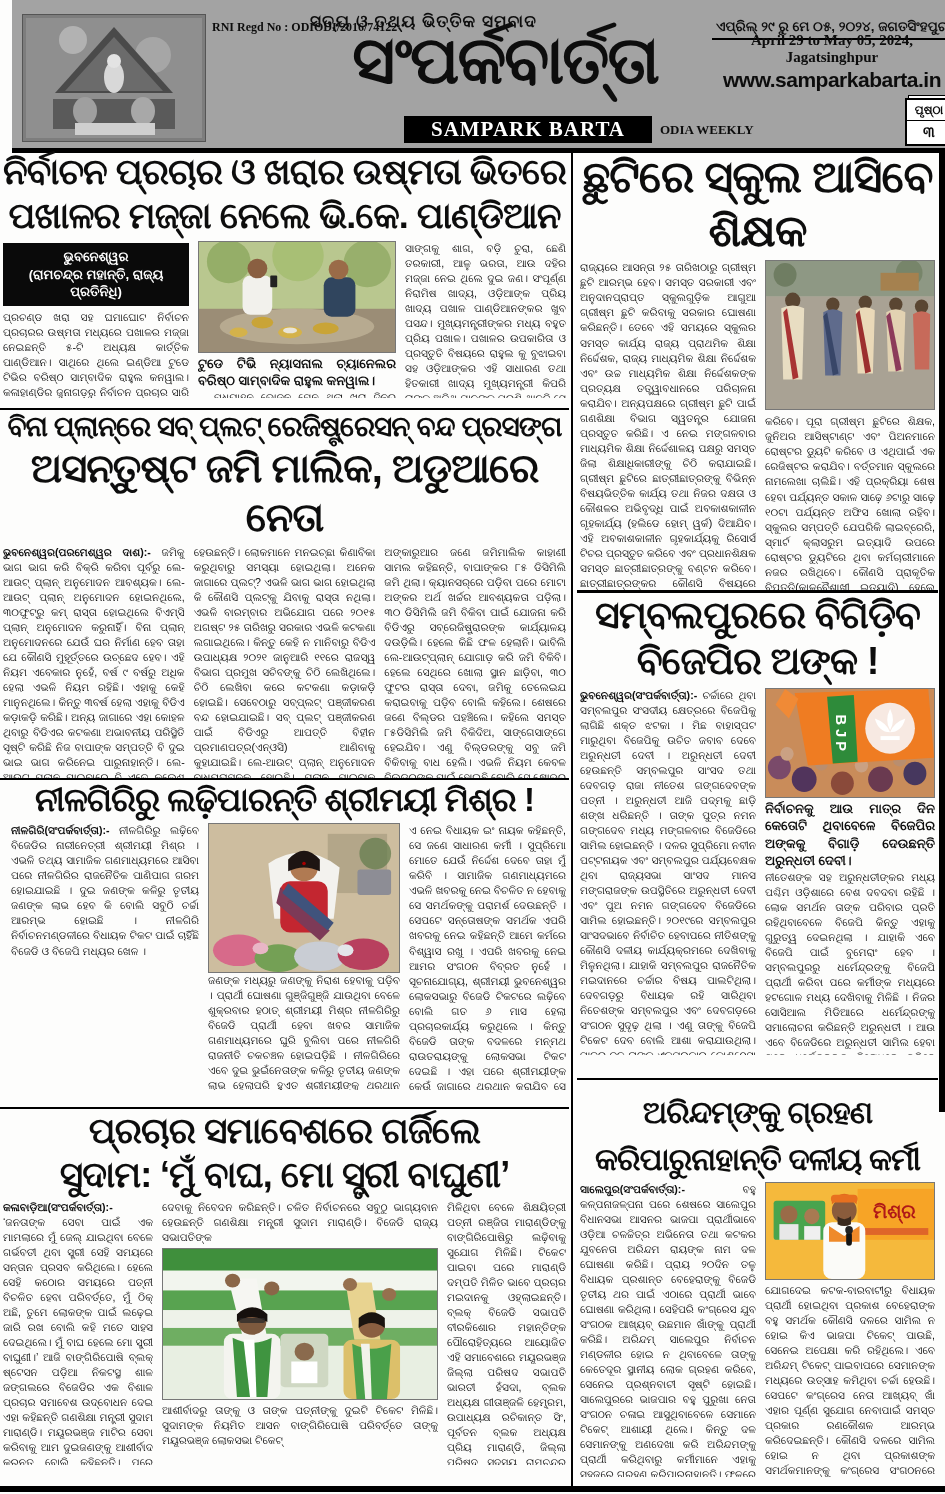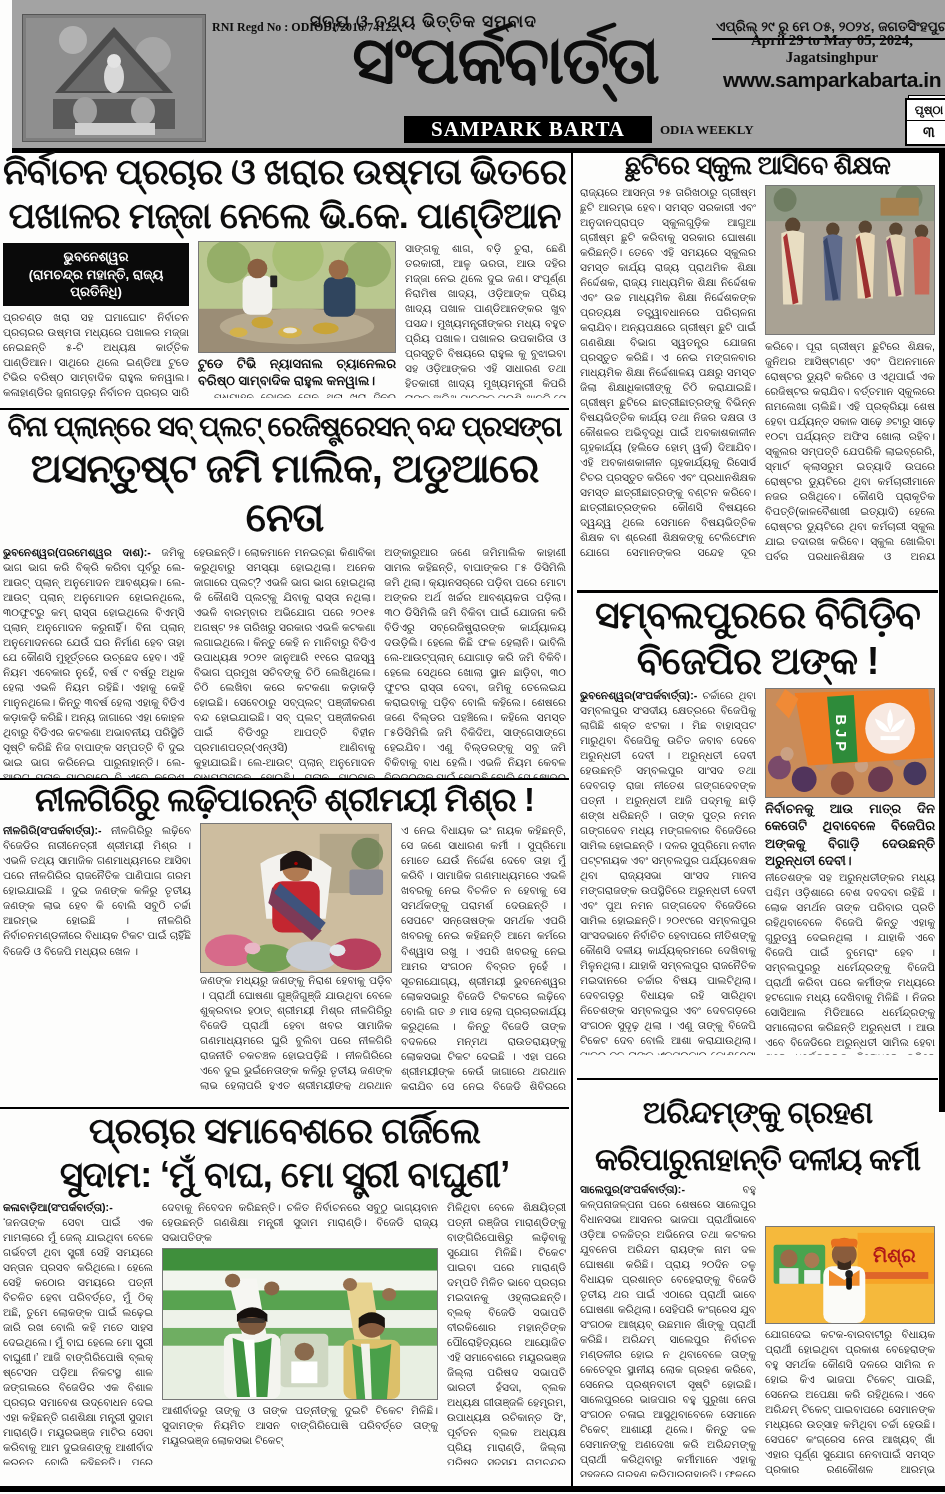--- a/index.html
+++ b/index.html
@@ -41,21 +41,21 @@
              line-height:1.35;padding:5px 3px;margin:2px 0 4px 0;}
   
   .a1{top:150px;left:0;width:569px;height:258px;border-bottom:2px solid #000;}
   .a3{top:410px;left:0;width:569px;height:368px;border-bottom:2px solid #000;}
   .a5{top:780px;left:0;width:569px;height:327px;border-bottom:2px solid #000;}
   .a6{top:1109px;left:0;width:569px;height:377px;}
   .a2{top:150px;left:577px;width:361px;height:440px;border-bottom:3px solid #000;}
   .a4{top:592px;left:577px;width:361px;height:486px;border-bottom:2px solid #000;}
   .a7{top:1080px;left:577px;width:361px;height:406px;}
   .a1 .hl{font-size:36px;}
-  .a2 .hl{font-size:26px;}
+  .a2 .hl{font-size:44px;}
   .a3 .hl1{font-size:28px;}
   .a3 .hl2{font-size:40px;}
   .a4 .hl{font-size:38px;}
   .a5 .hl{font-size:33px;}
   .a6 .hl{font-size:36px;}
   .a7 .hl{font-size:31px;margin-top:9px;}
 </style>
 </head>
 <body>
 
@@ -140,21 +140,21 @@
     <div class="hl hl2">ଅସନ୍ତୁଷ୍ଟ ଜମି ମାଲିକ, ଅଡୁଆରେ ନେତା</div>
     <div class="body-row" style="height:262px;">
       <div class="col" style="flex:1;"><span class="lead">ଭୁବନେଶ୍ୱର(ପରମେଶ୍ୱର ଦାଶ):-</span><span> ଜମିକୁ ଭାଗ ଭାଗ କରି ବିକ୍ରି କରିବା ପୂର୍ବରୁ ଲେ-ଆଉଟ୍ ପ୍ଲାନ୍ ଅନୁମୋଦନ ଆବଶ୍ୟକ। ଲେ-ଆଉଟ୍ ପ୍ଲାନ୍ ଅନୁମୋଦନ ହୋଇନଥିଲେ, ୩୦ଫୁଟ୍‌ରୁ କମ୍ ରାସ୍ତା ହୋଇଥିଲେ ବିଏମ୍‌ସି ପ୍ଲାନ୍ ଅନୁମୋଦନ କରୁନାହିଁ। ବିନା ପ୍ଲାନ୍ ଅନୁମୋଦନରେ ଯେଉଁ ଘର ନିର୍ମାଣ ହେବ ତାହା ଯେ କୌଣସି ମୁହୂର୍ତ୍ତରେ ଉଚ୍ଛେଦ ହେବ। ଏହି ନିୟମ ଏବେକାର ନୁହେଁ, ବର୍ଷ ୯ ବର୍ଷରୁ ଅଧିକ ହେଲା ଏଭଳି ନିୟମ ରହିଛି। ଏହାକୁ କେହି ମାନୁନଥିଲେ। କିନ୍ତୁ ୩ବର୍ଷ ହେଲା ଏହାକୁ ବିଡିଏ କଡ଼ାକଡ଼ି କରିଛି। ଅନ୍ୟ ଜାଗାରେ ଏହା କୋହଳ ଥିବାରୁ ବିଡିଏର କଟକଣା ଅଭାବନୀୟ ପରିସ୍ଥିତି ସୃଷ୍ଟି କରିଛି ନିଜ ବାପାଙ୍କ ସମ୍ପତ୍ତି ବି ଦୁଇ ଭାଇ ଭାଗ କରିନେଇ ପାରୁନାହାନ୍ତି। ଲେ-ଆଉଟ୍ ପ୍ଲାନ୍ ପାଇବାରେ ବି ଏତେ କ୍ଲେଶ ରହିଛି ଯେ, ଅନେକଙ୍କ ପାଇଁ ଏହା ସମ୍ଭବ ହେଉ ନାହିଁ। ଫଳରେ ଲୋକଙ୍କ ମଧ୍ୟରେ ତୀବ୍ର ଅସନ୍ତୋଷ ସୃଷ୍ଟି କରିଥିବା ବେଳେ ଏହା ନେତାଙ୍କ ପାଇଁ ମଧ୍ୟ ଅଡୁଆ ହୋଇଛି। ପ୍ରଚାରରେ ସେମାନେ</span></div>
       <div class="col" style="flex:1;"><span>ହେଉଛନ୍ତି। ଲୋକମାନେ ମନଇଚ୍ଛା କିଣାବିକା କରୁଥିବାରୁ ସମସ୍ୟା ହୋଇଥିଲା। ଅନେକ ଜାଗାରେ ପ୍ଲଟ୍? ଏଭଳି ଭାଗ ଭାଗ ହୋଇଥିଲା କି କୌଣସି ପ୍ଲଟ୍‌କୁ ଯିବାକୁ ରାସ୍ତା ନଥିଲା। ଏଭଳି ବାରମ୍ବାର ଅଭିଯୋଗ ପରେ ୨୦୧୫ ଅଗଷ୍ଟ ୨୫ ତାରିଖରୁ ସରକାର ଏଭଳି କଟକଣା ଲଗାଇଥିଲେ। କିନ୍ତୁ କେହି ନ ମାନିବାରୁ ବିଡିଏ ଉପାଧ୍ୟକ୍ଷ ୨୦୨୧ ଜାନୁଆରି ୧୧ରେ ରାଜସ୍ୱ ବିଭାଗ ପ୍ରମୁଖ ସଚିବଙ୍କୁ ଚିଠି ଲେଖିଥିଲେ। ଚିଠି ଲେଖିବା କରେ କଟକଣା କଡ଼ାକଡ଼ି ହୋଇଛି। ସେବେଠାରୁ ସବ୍‌ପ୍ଲଟ୍ ପଞ୍ଜୀକରଣ ବନ୍ଦ ହୋଇଯାଇଛି। ସବ୍ ପ୍ଲଟ୍ ପଞ୍ଜୀକରଣ ପାଇଁ ବିଡିଏରୁ ଆପତ୍ତି ବିହୀନ ପ୍ରମାଣପତ୍ର(ଏନ୍‌ଓସି) ଆଣିବାକୁ କୁହାଯାଇଛି। ଲେ-ଆଉଟ୍ ପ୍ଲାନ୍ ଅନୁମୋଦନ ବାଧ୍ୟତାମୂଳକ ହୋଇଛି। ପ୍ଲାନ୍ ପାଇବାକୁ ହେଲେ ୩୦ ଫୁଟିଆ ରାସ୍ତା ଓ ଖୋଲାସ୍ଥାନ ରଖିବା ନିୟମ ଅଛି। ଏହି ନିୟମ ଫଳରେ ୯୫ ପ୍ରତିଶତ ଜମି ମାଲିକ ବା ସ୍ୱଳ୍ପ ଜମି ରହିଥିବା ମାଲିକ ଜମିରୁ କିଛି</span></div>
       <div class="col" style="flex:1;"><span>ଅଙ୍କାରୁଆର ଜଣେ ଜମିମାଲିକ କାହାଣୀ ସାମଲ କହିଛନ୍ତି, ବାପାଙ୍କର ୮୫ ଡିସିମିଲି ଜମି ଥିଲା। କ୍ୟାନସର୍‌ରେ ପଡ଼ିବା ପରେ ମୋଟା ଅଙ୍କର ଅର୍ଥ ଖର୍ଚ୍ଚର ଆବଶ୍ୟକତା ପଡ଼ିଲା। ୩୦ ଡିସିମିଲି ଜମି ବିକିବା ପାଇଁ ଯୋଜନା କରି ବିଡିଏରୁ ସବ୍‌ରେଜିଷ୍ଟ୍ରାରଙ୍କ କାର୍ଯ୍ୟାଳୟ ଦଉଡ଼ିଲି। ହେଲେ କିଛି ଫଳ ହେଲାନି। ଭାବିଲି ଲେ-ଆଉଟ୍‌ପ୍ଲାନ୍ ଯୋଗାଡ଼ କରି ଜମି ବିକିବି। ହେଲେ ସେଥିରେ ଖୋଲା ସ୍ଥାନ ଛାଡ଼ିବା, ୩୦ ଫୁଟର ରାସ୍ତା ଦେବା, ଜମିକୁ ତେଲେଇଯ କରାଇବାକୁ ପଡ଼ିବ ବୋଲି କହିଲେ। ଶେଷରେ ଜଣେ ବିଲ୍ଡର ପହଞ୍ଚିଲେ। କହିଲେ ସମସ୍ତ ୮୫ଡିସିମିଲି ଜମି ବିକିଦିଅ, ସାଙ୍ଗେସାଙ୍ଗେ ହେଇଯିବ। ଏଣୁ ବିଲ୍ଡରଙ୍କୁ ସବୁ ଜମି ବିକିବାକୁ ବାଧ ହେଲି। ଏଭଳି ନିୟମ କେବଳ ବିଲ୍ଡରଙ୍କ ପାଇଁ ହୋଇଛି ବୋଲି ସେ କ୍ଷୋଭର ସହ କହିଛନ୍ତି। ଏଣେ ଉପନିବନ୍ଧକ ଓ ବିଡିଏର ବରିଷ୍ଠ ଅଧିକାରୀଙ୍କ କହିବା କଥା ହେଉଛି ନିୟମ ସରକାର କରିଛନ୍ତି। ଆମେ କଣ କରିବୁ, ଏଣେ ନେତା ପ୍ରଚାରରେ ଗଲା ବେଳେ ସବ୍ ପ୍ଲଟ୍ କିଣାବିକାକୁ ନେଇ ହଇରାଣରେ ପଡ଼ିଥିବା ମାଲିକର ରୋଷର ଶିକାର ହେଉଛନ୍ତି।</span></div>
     </div>
   </div>
 
   <div class="abs art a5">
     <div class="hl">ନୀଳଗିରିରୁ ଲଢ଼ିପାରନ୍ତି ଶ୍ରୀମୟୀ ମିଶ୍ର !</div>
-    <div class="body-row" style="height:270px;">
+    <div class="body-row" style="height:270px;margin-left:8px;">
       <div class="col" style="width:188px;flex:none;"><span class="lead">ନୀଳଗିରି(ସଂପର୍କବାର୍ତ୍ତା):-</span><span> ନୀଳଗିରିରୁ ଲଢ଼ିବେ ବିଜେଡିର ନାରୀନେତ୍ରୀ ଶ୍ରୀମୟୀ ମିଶ୍ର । ଏଭଳି ତଥ୍ୟ ସାମାଜିକ ଗଣମାଧ୍ୟମରେ ଆସିବା ପରେ ନୀଳଗିରିର ରାଜନୈତିକ ପାଣିପାଗ ଗରମ ହୋଇଯାଇଛି । ଦୁଇ ଜଣଙ୍କ କଳିରୁ ତୃତୀୟ ଜଣଙ୍କ ଲାଭ ହେବ କି ବୋଲି ସବୁଠି ଚର୍ଚ୍ଚା ଆରମ୍ଭ ହୋଇଛି । ନୀଳଗିରି ନିର୍ବାଚନମଣ୍ଡଳୀରେ ବିଧାୟକ ଟିକଟ ପାଇଁ ଚାହିଁଛି ବିଜେଡି ଓ ବିଜେପି ମଧ୍ୟର ଖେଳ ।</span></div>
       <div class="col" style="width:192px;flex:none;">
         <svg class="photo" height="150" viewBox="0 0 192 150" preserveAspectRatio="none">
           <rect width="192" height="150" fill="#cdbd9f"></rect>
           <rect x="120" y="10" width="60" height="60" fill="#b3a689"></rect>
           <rect x="150" y="46" width="34" height="26" rx="3" fill="#8d8d95"></rect>
           <circle cx="168" cy="30" r="16" fill="#5f7a4a" opacity="0.7"></circle>
           <path d="M60 40 Q96 16 132 44 L126 96 L66 96 Z" fill="#f3f2ee"></path>
           <rect x="72" y="58" width="48" height="52" rx="10" fill="#c32630"></rect>
           <path d="M72 64 L122 108 L112 118 L68 80 Z" fill="#7d3a57"></path>
@@ -281,21 +281,21 @@
         <span>ନୀତେଶଙ୍କ ସହ ଅରୁନ୍ଧତୀଙ୍କର ମଧ୍ୟ ପଶ୍ଚିମ ଓଡ଼ିଶାରେ ବେଶ ଦବଦବା ରହିଛି । ଲୋକ ସମର୍ଥନ ତାଙ୍କ ପରିବାର ପ୍ରତି ରହିଥିବାବେଳେ ବିଜେପି କିନ୍ତୁ ଏହାକୁ ଗୁରୁତ୍ୱ ଦେଇନଥିଲା । ଯାହାକି ଏବେ ବିଜେପି ପାଇଁ ବୁମେରାଂ ହେବ । ସମ୍ବଲପୁରରୁ ଧର୍ମେନ୍ଦ୍ରଙ୍କୁ ବିଜେପି ପ୍ରାର୍ଥୀ କରିବା ପରେ କର୍ମୀଙ୍କ ମଧ୍ୟରେ ହଟଗୋଳ ମଧ୍ୟ ଦେଖିବାକୁ ମିଳିଛି । ନିଜର ସୋସିଆଲ ମିଡିଆରେ ଧର୍ମେନ୍ଦ୍ରଙ୍କୁ ସମାଲୋଚନା କରିଛନ୍ତି ଅରୁନ୍ଧତୀ । ଆଉ ଏବେ ବିଜେଡିରେ ଅରୁନ୍ଧତୀ ସାମିଲ ହେବା ପରେ ଧର୍ମେନ୍ଦ୍ରଙ୍କ ବିରୋଧରେ କରିବେ ପ୍ରଚାର। ଯାହାକି ବିଜେପି ପ୍ରାର୍ଥୀ ଧର୍ମେନ୍ଦ୍ରଙ୍କୁ ମହଙ୍ଗା ସାବ୍ୟସ୍ତ ହେବ । ସମ୍ବଲପୁର ସଂସଦୀୟ କ୍ଷେତ୍ରରେ ନୀତେଶଙ୍କ ସହ ଅରୁନ୍ଧତୀଙ୍କ ଲୋକସମ୍ପର୍କ ରହିଥିବାବେଳେ ଏଥର ବିଜେଡି ପାଇଁ ପ୍ଲସ ପଏଣ୍ଟ ହେବ। ସମ୍ବଲପୁରରୁ ବିଜେଡି ପ୍ରାର୍ଥୀ ହୋଇଥିବା ସାଂଗଠନିକ ସମ୍ପାଦକ ପ୍ରଣବ ପ୍ରକାଶ ଦାସଙ୍କ ସପକ୍ଷରେ ପ୍ରଚାର କରିବେ ଅରୁନ୍ଧତୀ।</span>
       </div>
     </div>
   </div>
 
   <div class="abs art a7">
     <div class="hl" style="margin-top:14px;">ଅରିନ୍ଦମ୍‌ଙ୍କୁ ଗ୍ରହଣ</div>
     <div class="hl">କରିପାରୁନାହାନ୍ତି ଦଳୀୟ କର୍ମୀ</div>
     <div class="body-row" style="height:298px;">
       <div class="col" style="width:176px;flex:none;"><span class="lead">ସାଲେପୁର(ସଂପର୍କବାର୍ତ୍ତା):-</span><span> ବହୁ କଳ୍ପନାଜଳ୍ପନା ପରେ ଶେଷରେ ସାଲେପୁର ବିଧାନସଭା ଆସନର ଭାଜପା ପ୍ରାର୍ଥୀଭାବେ ଓଡ଼ିଆ ଚଳଚ୍ଚିତ୍ର ଅଭିନେତା ତଥା କଟକର ଯୁବନେତା ଅରିନ୍ଦମ ରାୟଙ୍କ ନାମ ଦଳ ଘୋଷଣା କରିଛି। ପ୍ରାୟ ୨୦ଦିନ ତଳୁ ବିଧାୟକ ପ୍ରଶାନ୍ତ ବେହେରାଙ୍କୁ ବିଜେଡି ତୃତୀୟ ଥର ପାଇଁ ଏଠାରେ ପ୍ରାର୍ଥୀ ଭାବେ ଘୋଷଣା କରିଥିଲା। ସେହିପରି କଂଗ୍ରେସ ଯୁବ ସଂଗଠକ ଆଖ୍ୟବ୍ ଉଛମାନ ଖାଁଙ୍କୁ ପ୍ରାର୍ଥୀ କରିଛି। ଅରିନ୍ଦମ୍ ସାଲେପୁର ନିର୍ବାଚନ ମଣ୍ଡଳୀର ହୋଇ ନ ଥିବାବେଳେ ତାଙ୍କୁ କେତେଦୂର ସ୍ଥାନୀୟ ଲୋକ ଗ୍ରହଣ କରିବେ, ସେନେଇ ପ୍ରଶ୍ନବାଚୀ ସୃଷ୍ଟି ହୋଇଛି। ସାଲେପୁରରେ ଭାଜପାର ବହୁ ପୁରୁଖା ନେତା ସଂଗଠନ ଚଳାଇ ଆସୁଥିବାବେଳେ ସେମାନେ ଟିକେଟ୍ ଆଶାୟୀ ଥିଲେ। କିନ୍ତୁ ଦଳ ସେମାନଙ୍କୁ ଅଣଦେଖା କରି ଅରିନ୍ଦମଙ୍କୁ ପ୍ରାର୍ଥୀ କରିଥିବାରୁ କର୍ମୀମାନେ ଏହାକୁ ସହଜରେ ଗ୍ରହଣ କରିପାରୁନାହାନ୍ତି। ଫଳରେ ବିଜେଡି କର୍ମୀଙ୍କ ମଧ୍ୟରେ ଆଶ୍ୱସ୍ତି ପ୍ରକାଶ ପାଇଛି। ଅପରପକ୍ଷେ କମ୍ ଦିନ ତଳେ ଭାଜପା ସଂଗଠନ ଛାଡ଼ି ବିଜେଡିରେ</span></div>
-      <div class="col" style="flex:1;margin-top:44px;">
+      <div class="col" style="flex:1;">
         <svg class="photo" height="98" viewBox="0 0 176 98" preserveAspectRatio="none" style="margin-bottom:3px;">
           <rect width="176" height="98" fill="#f5b93c"></rect>
           <rect x="96" y="6" width="80" height="52" fill="#f7a426"></rect>
           <text x="112" y="36" font-size="20" font-weight="bold" fill="#b01818">ମିଶ୍ର</text>
           <rect x="100" y="46" width="70" height="7" fill="#d8552a" opacity="0.8"></rect>
           <rect x="8" y="18" width="54" height="40" rx="3" fill="#49a44e"></rect>
           <circle cx="24" cy="32" r="9" fill="#9a6b48"></circle>
           <rect x="14" y="42" width="20" height="16" fill="#e8e8e8"></rect>
           <circle cx="48" cy="34" r="8" fill="#a87a52"></circle>
           <rect x="40" y="44" width="17" height="14" fill="#f0f0f0"></rect>

